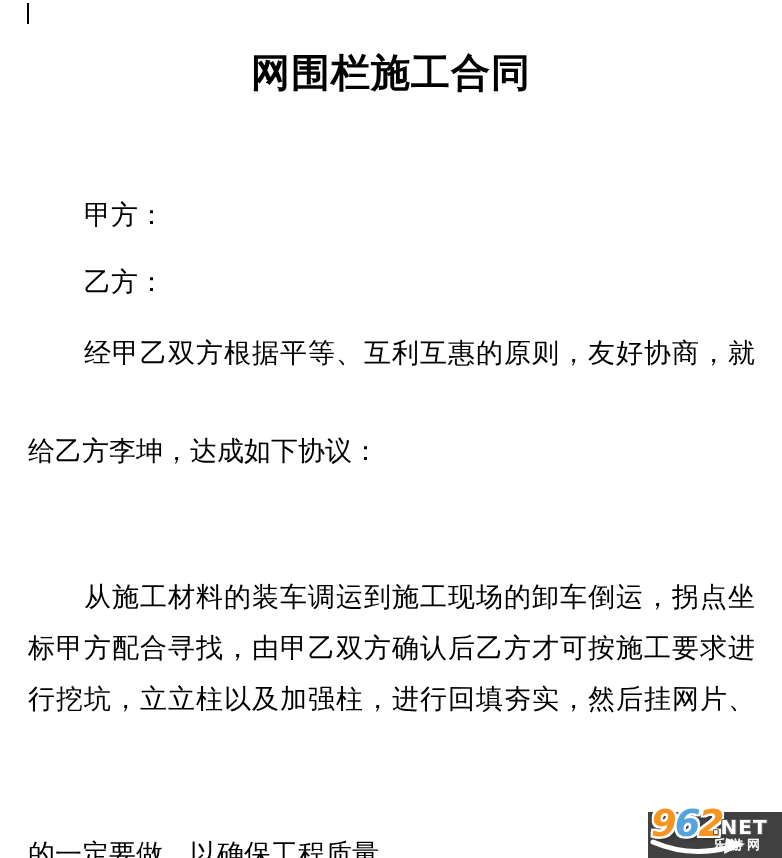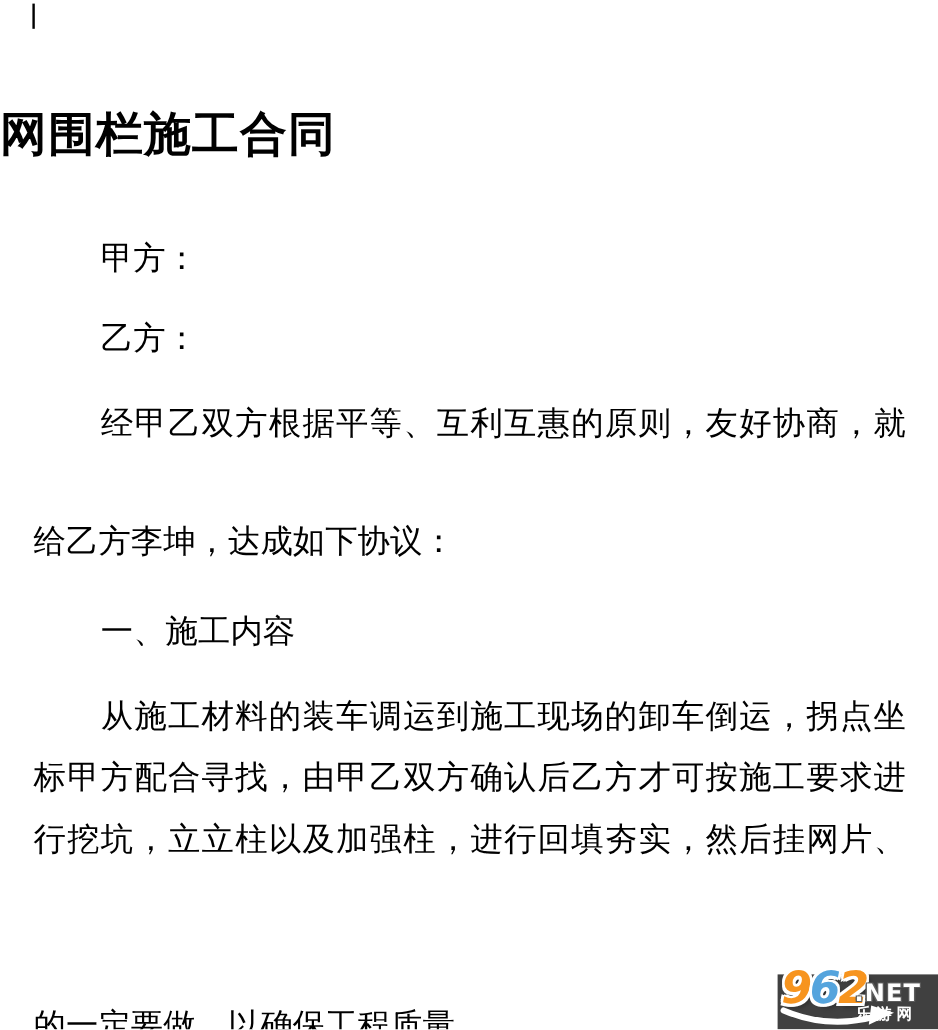--- a/index.html
+++ b/index.html
@@ -7,23 +7,23 @@
     position:relative;
     width:782px;height:858px;
     background:#ffffff;
     overflow:hidden;
     font-family:"Liberation Serif","DejaVu Serif",serif;
     color:#000;
   }
   .caret{position:absolute;left:27px;top:3px;width:2px;height:21px;background:#000;}
   .doc-title{
     position:absolute;top:52px;left:0;width:782px;
+    text-align:center;
     font-size:39px;font-weight:700;line-height:42px;
     letter-spacing:1px;
-    margin-top:40px;
   }
   .ln{position:absolute;font-size:27px;line-height:27px;color:#000;}
   
   .jfull{left:28px;width:727px;text-align:justify;text-align-last:justify;}
   
   .jind{left:84px;width:671px;text-align:justify;text-align-last:justify;}
   
   .lml{left:28px;}
   
   .ind{left:84px;text-align:right;}
@@ -79,21 +79,20 @@
 
   <div class="doc-title">网围栏施工合同</div>
 
   <div class="ln ind t-pa">甲方：</div>
 
   <div class="ln ind t-pb">乙方：</div>
 
   <div class="ln jind t-p1a">经甲乙双方根据平等、互利互惠的原则，友好协商，就</div>
   <div class="ln lml t-p1c">给乙方李坤，达成如下协议：</div>
 
-  <div class="ln ind t-h1">一、施工内容</div>
 
   <div class="ln jind t-p2a">从施工材料的装车调运到施工现场的卸车倒运，拐点坐</div>
   <div class="ln jfull t-p2b">标甲方配合寻找，由甲乙双方确认后乙方才可按施工要求进</div>
   <div class="ln jfull t-p2c">行挖坑，立立柱以及加强柱，进行回填夯实，然后挂网片、</div>
   <div class="ln lml t-p2f">的一定要做，以确保工程质量</div>
 
   <div class="wm">
     <div class="wm-digits">
       <span class="wm-d-orange">9</span><span class="wm-d-blue">6</span><span class="wm-d-orange">2</span>
     </div>

